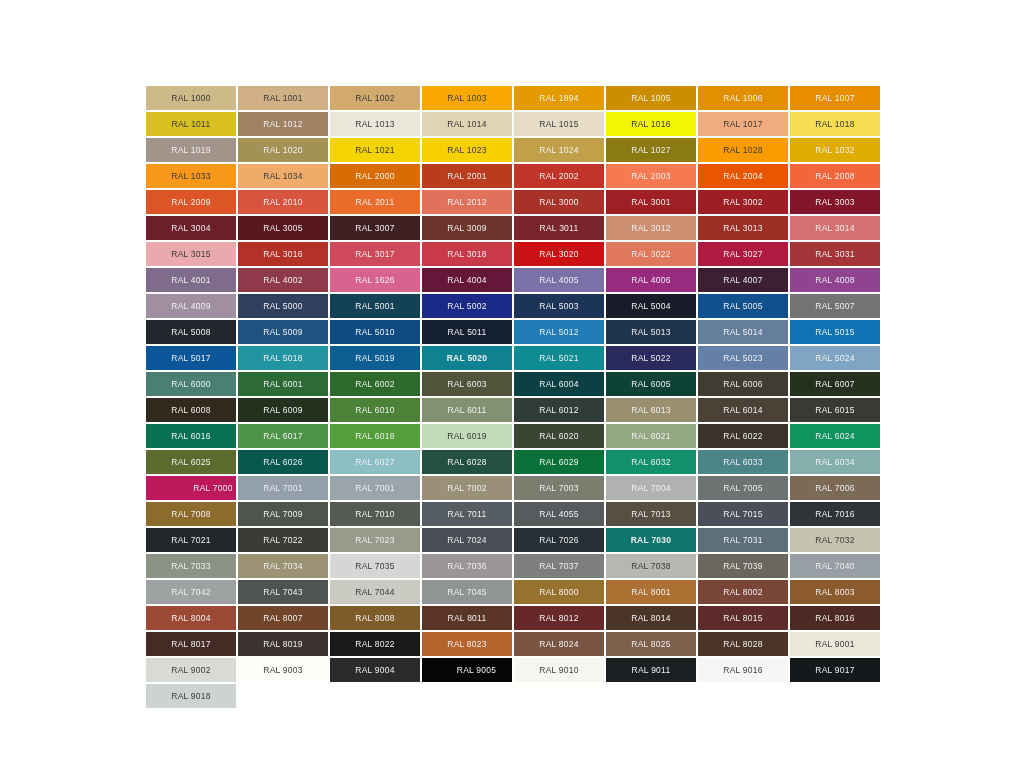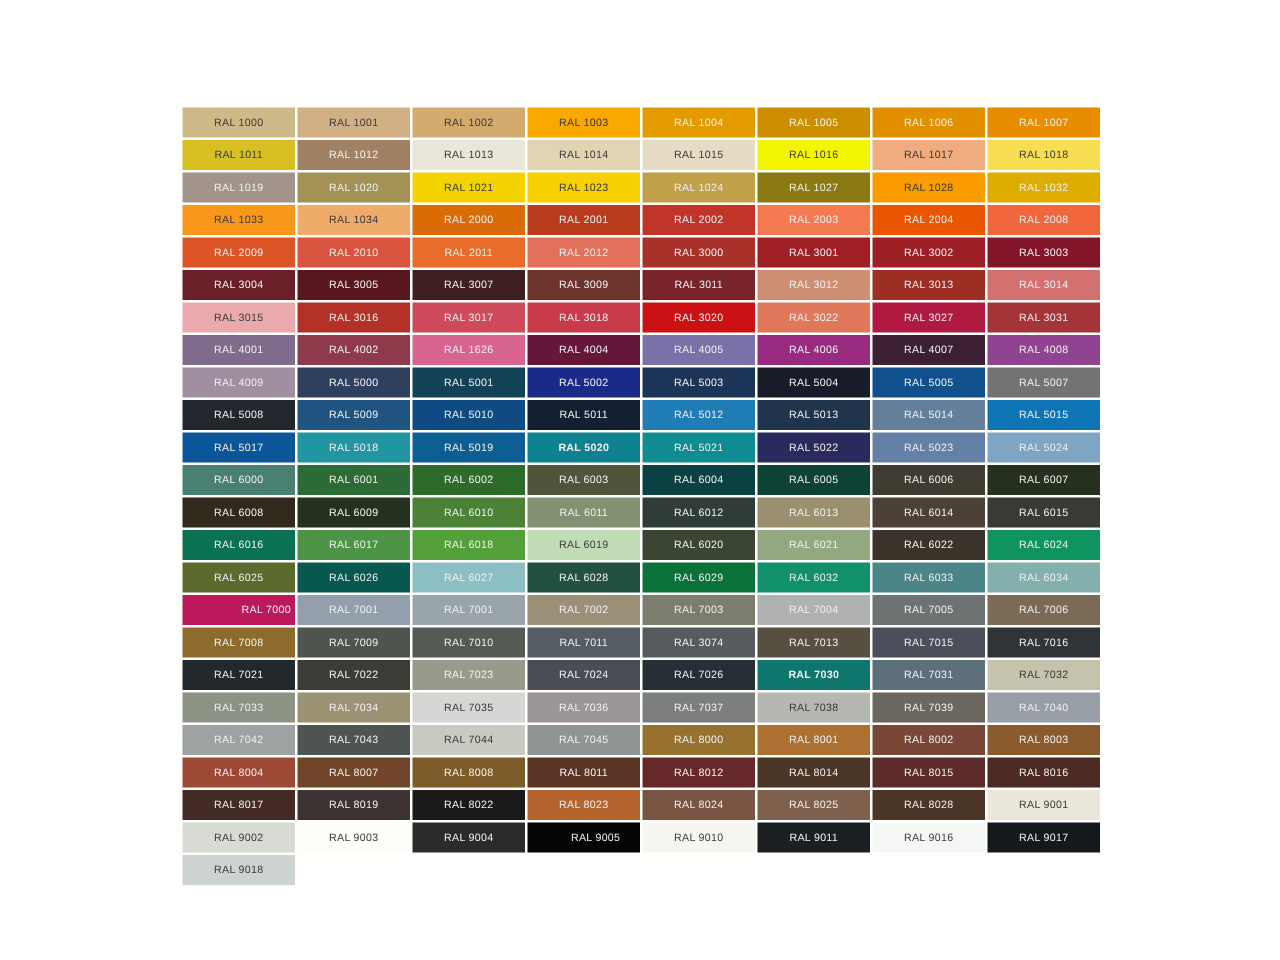--- a/index.html
+++ b/index.html
@@ -55,21 +55,21 @@
       <div class="swatch" style="background: rgb(208, 176, 132);">
         <span class="swatch-label" style="color: rgb(58, 58, 58);">RAL 1001</span>
       </div>
       <div class="swatch" style="background: rgb(210, 170, 109);">
         <span class="swatch-label" style="color: rgb(58, 58, 58);">RAL 1002</span>
       </div>
       <div class="swatch" style="background: rgb(249, 168, 0);">
         <span class="swatch-label" style="color: rgb(58, 58, 58);">RAL 1003</span>
       </div>
       <div class="swatch" style="background: rgb(228, 155, 0);">
-        <span class="swatch-label" style="color: rgb(240, 240, 240);">RAL 1004</span>
+        <span class="swatch-label" style="color: rgb(240, 240, 240);">RAL 1894</span>
       </div>
       <div class="swatch" style="background: rgb(203, 142, 0);">
         <span class="swatch-label" style="color: rgb(240, 240, 240);">RAL 1005</span>
       </div>
       <div class="swatch" style="background: rgb(226, 144, 0);">
         <span class="swatch-label" style="color: rgb(240, 240, 240);">RAL 1006</span>
       </div>
       <div class="swatch" style="background: rgb(232, 140, 0);">
         <span class="swatch-label" style="color: rgb(240, 240, 240);">RAL 1007</span>
       </div>
@@ -439,21 +439,21 @@
       <div class="swatch" style="background: rgb(79, 84, 78);">
         <span class="swatch-label" style="color: rgb(240, 240, 240);">RAL 7009</span>
       </div>
       <div class="swatch" style="background: rgb(85, 90, 85);">
         <span class="swatch-label" style="color: rgb(240, 240, 240);">RAL 7010</span>
       </div>
       <div class="swatch" style="background: rgb(85, 93, 99);">
         <span class="swatch-label" style="color: rgb(240, 240, 240);">RAL 7011</span>
       </div>
       <div class="swatch" style="background: rgb(86, 92, 94);">
-        <span class="swatch-label" style="color: rgb(240, 240, 240);">RAL 3074</span>
+        <span class="swatch-label" style="color: rgb(240, 240, 240);">RAL 4055</span>
       </div>
       <div class="swatch" style="background: rgb(88, 79, 67);">
         <span class="swatch-label" style="color: rgb(240, 240, 240);">RAL 7013</span>
       </div>
       <div class="swatch" style="background: rgb(74, 79, 89);">
         <span class="swatch-label" style="color: rgb(240, 240, 240);">RAL 7015</span>
       </div>
       <div class="swatch" style="background: rgb(47, 52, 56);">
         <span class="swatch-label" style="color: rgb(240, 240, 240);">RAL 7016</span>
       </div>

